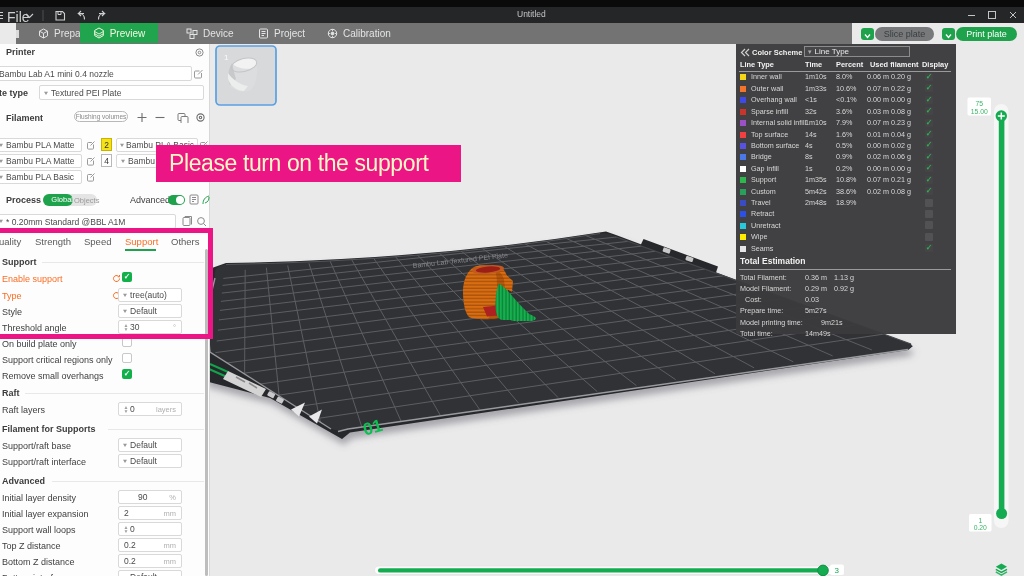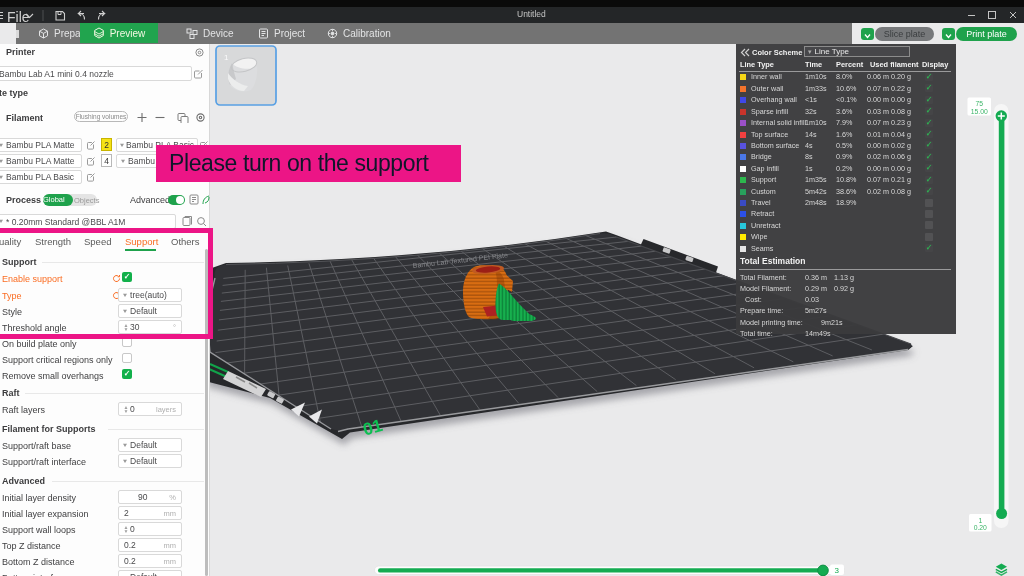--- a/index.html
+++ b/index.html
@@ -21,21 +21,21 @@
 .spin{display:inline-block;width:8px;color:#a0a0a0;font-size:5px;line-height:4px;margin-left:3px;text-align:center}
 .cb{position:absolute;width:10px;height:10px;border-radius:2px}
 .cbg{background:#12b04b;color:#fff;font-size:8px;line-height:10px;text-align:center;font-weight:bold}
 .cbe{background:#fff;border:1px solid #c8c8c8}
 .divline{position:absolute;height:1px;background:#e8e8e8}
 
 #viewport{left:210px;top:44px;width:814px;height:532px;background:#eaeaeb}
 
 #legend{left:736px;top:44px;width:220px;height:290px;background:rgba(59,59,61,.97);color:#d8d8d8;font-size:7.2px;white-space:nowrap}
 
-#banner{left:156px;top:145px;width:305px;height:37px;background:#ec1586;color:#0f172a;font-size:23px;display:flex;align-items:center;padding-left:13px;letter-spacing:-.4px}
+#banner{left:156px;top:145px;width:305px;height:37px;background:#ec1586;color:#fef9c3;font-size:23px;display:flex;align-items:center;padding-left:13px;letter-spacing:-.4px}
 #pinkbox{left:-8px;top:228px;width:221px;height:111px;border:5px solid #ec1586;background:transparent;z-index:30}
 </style></head><body>
 <div class="abs" id="viewport"></div>
 <svg class="abs" id="scene" style="left:0;top:0" width="1024" height="576">
 <defs>
 <filter id="blur5" x="-20%" y="-20%" width="140%" height="140%">
         <feGaussianBlur stdDeviation="3.5"></feGaussianBlur>
       </filter>
   <clipPath id="platec">
         <path d="M215 278 Q212 266 226 264.5 Q425 261 600 233.5 Q610 232.5 615 236.5 L911 344 Q913 347 908 349.5 L348 429 Q338 431.5 331 429 L210 352 Q205 314 215 278 Z"></path>
@@ -220,20 +220,21 @@
   <svg class="abs" style="left:194px;top:3px" width="11" height="11" fill="none" stroke="#8a8a8a" stroke-width="1">
       <circle cx="5.5" cy="5.5" r="3.6"></circle>
       <circle cx="5.5" cy="5.5" r="1.3"></circle>
     </svg>
   <div class="field" style="left:-6px;top:22px;width:198px;height:15px;padding-left:4px">Bambu Lab A1 mini 0.4 nozzle</div>
   <svg class="abs" style="left:193px;top:24px" width="11" height="11" fill="none" stroke="#9a9a9a" stroke-width="1">
       <path d="M8.5 5v4a1 1 0 01-1 1h-5a1 1 0 01-1-1V4a1 1 0 011-1h4"></path>
       <path d="M5 6.5L9.5 2"></path>
     </svg>
   <span class="lab" style="left:-6px;top:44px;font-weight:bold">ate type</span>
+  <div class="field" style="left:39px;top:41px;width:165px;height:15px"><span class="caret">▾</span>Textured PEI Plate</div>
 
   <span class="lab" style="left:6px;top:69px">Filament</span>
   <div class="abs" style="left:74px;top:67px;width:54px;height:11px;border:1px solid #b8b8b8;border-radius:6px;font-size:6.5px;color:#8a8a8a;text-align:center;line-height:10px">Flushing volumes</div>
   <svg class="abs" style="left:137px;top:68px" width="70px" height="11" fill="none" stroke="#6e6e6e" stroke-width="1.1">
     <path d="M5 1v9M.5 5.5h9"></path>
       <path d="M18.5 5.5h9"></path>
     <g stroke-width=".9">
         <rect x="41" y="1.5" width="7" height="7" rx="1"></rect>
         <rect x="44" y="4.5" width="7" height="7" rx="1" fill="#fdfdfd"></rect>
       </g>
@@ -260,21 +261,21 @@
   <div class="abs" style="left:101px;top:110px;width:11px;height:13px;background:#fff;border:1px solid #b8b8b8;font-size:8.5px;color:#333;text-align:center;line-height:13px">4</div>
   <div class="field" style="left:116px;top:110px;width:80px;height:14px"><span class="caret">▾</span>Bambu P</div>
   <div class="field" style="left:-6px;top:126px;width:88px;height:14px"><span class="caret">▾</span>Bambu PLA Basic</div>
   <svg class="abs" style="left:86px;top:128px" width="10" height="10" fill="none" stroke="#9a9a9a" stroke-width="1">
       <path d="M7.5 4.5v3.7a.9.9 0 01-.9.9H2.4a.9.9 0 01-.9-.9V3.4a.9.9 0 01.9-.9h3.5"></path>
       <path d="M4.5 5.5L8.5 1.5"></path>
     </svg>
 
   <span class="lab" style="left:6px;top:151px">Process</span>
   <div class="abs" style="left:43px;top:150px;width:54px;height:12px;background:#e4e4e4;border-radius:6px"></div>
-  <div class="abs" style="left:43px;top:150px;width:30px;height:12px;background:#1fa24c;border-radius:6px;color:#fff;font-size:7.5px;text-align:left;line-height:12px">Global</div>
+  <div class="abs" style="left:43px;top:150px;width:30px;height:12px;background:#1fa24c;border-radius:6px;color:#fff;font-size:7.5px;text-align:right;line-height:12px">Global</div>
   <span class="abs" style="left:74px;top:152px;font-size:7.5px;color:#9a9a9a">Objects</span>
   <span class="slab" style="left:130px;top:151px">Advanced</span>
   <div class="abs" style="left:168px;top:151px;width:17px;height:10px;background:#1fa24c;border-radius:5px"></div>
   <div class="abs" style="left:176px;top:152px;width:8px;height:8px;background:#fff;border-radius:4px"></div>
   <svg class="abs" style="left:189px;top:150px" width="22" height="11" fill="none" stroke="#8a8a8a" stroke-width="1">
       <rect x="1" y="1" width="8" height="9" rx="1"></rect>
       <path d="M3 3.5h4M3 5.5h4M3 7.5h2"></path>
       <g stroke="#1fa24c">
         <path d="M14 10c0-4 2-7 6-8M16 9c3-1 4-3 4-6"></path>
       </g>

